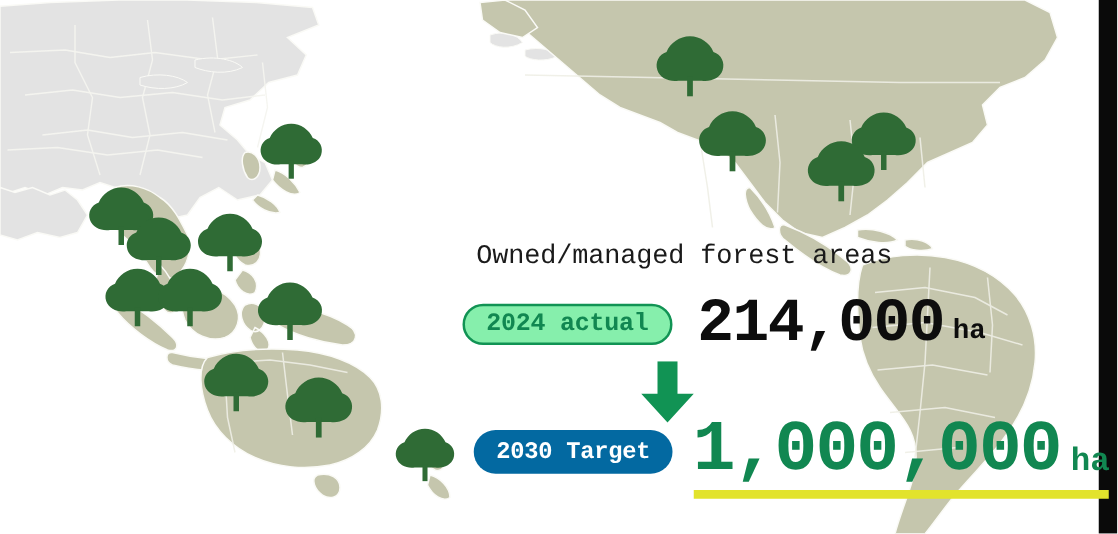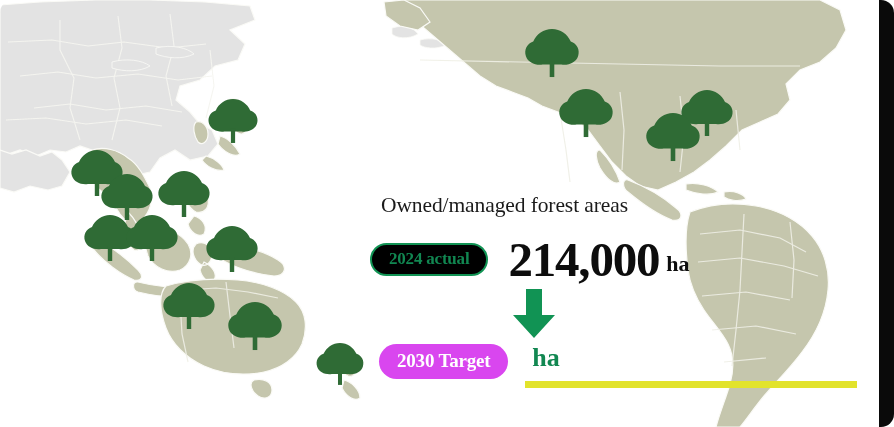--- a/index.html
+++ b/index.html
@@ -7,22 +7,21 @@
     margin: 0;
     padding: 0;
     background: #ffffff;
   }
   #root {
     position: relative;
     width: 894px;
     height: 427px;
     overflow: hidden;
     background: #ffffff;
-    font-family: Liberation Serif, serif;
-    border-radius: 13px;
+    font-family: Liberation Mono, monospace;
   }
 
   
   #map-layer {
     position: absolute;
     left: 0; top: 0;
     width: 894px; height: 427px;
   }
   #map-layer svg { display: block; }
 
@@ -67,23 +66,23 @@
   }
   .badge-outline {
     display: inline-flex;
     align-items: center;
     justify-content: center;
     box-sizing: border-box;
     height: 33px;
     padding: 0 17px;
     border: 2.4px solid #119354;
     border-radius: 18px;
-    background: #000000;
+    background: #86efac;
     color: #118751;
-    font-size: 17px;
+    font-size: 20px;
     font-weight: bold;
     white-space: nowrap;
     letter-spacing: -0.2px;
   }
   #actual-value {
     margin-left: 20px;
     font-size: 49px;
     font-weight: bold;
     color: #0d0d0d;
     letter-spacing: -1.2px;
@@ -117,21 +116,21 @@
     align-items: center;
   }
   .badge-solid {
     display: inline-flex;
     align-items: center;
     justify-content: center;
     box-sizing: border-box;
     height: 35px;
     padding: 0 18px;
     border-radius: 19px;
-    background: #d946ef;
+    background: #0369a1;
     color: #ffffff;
     font-size: 19px;
     font-weight: bold;
     white-space: nowrap;
     letter-spacing: -0.2px;
     margin-left: 9px;
   }
   #target-number-wrap {
     position: relative;
     margin-left: 16px;
@@ -342,19 +341,20 @@
 
     <div id="arrow-down">
       <svg width="46" height="50" viewBox="0 0 46 50" xmlns="http://www.w3.org/2000/svg">
         <path d="M15,0 H31 V26 H44 L23,49 L2,26 H15 Z" fill="#119354"></path>
       </svg>
     </div>
 
     <div id="target-row">
       <span class="badge-solid">2030 Target</span>
       <span id="target-number-wrap">
+        <span id="target-value">1,000,000</span>
         <span id="target-unit">ha</span>
         <span id="target-underline"></span>
       </span>
     </div>
 
   </div>
 </div>
 
 </body></html>

